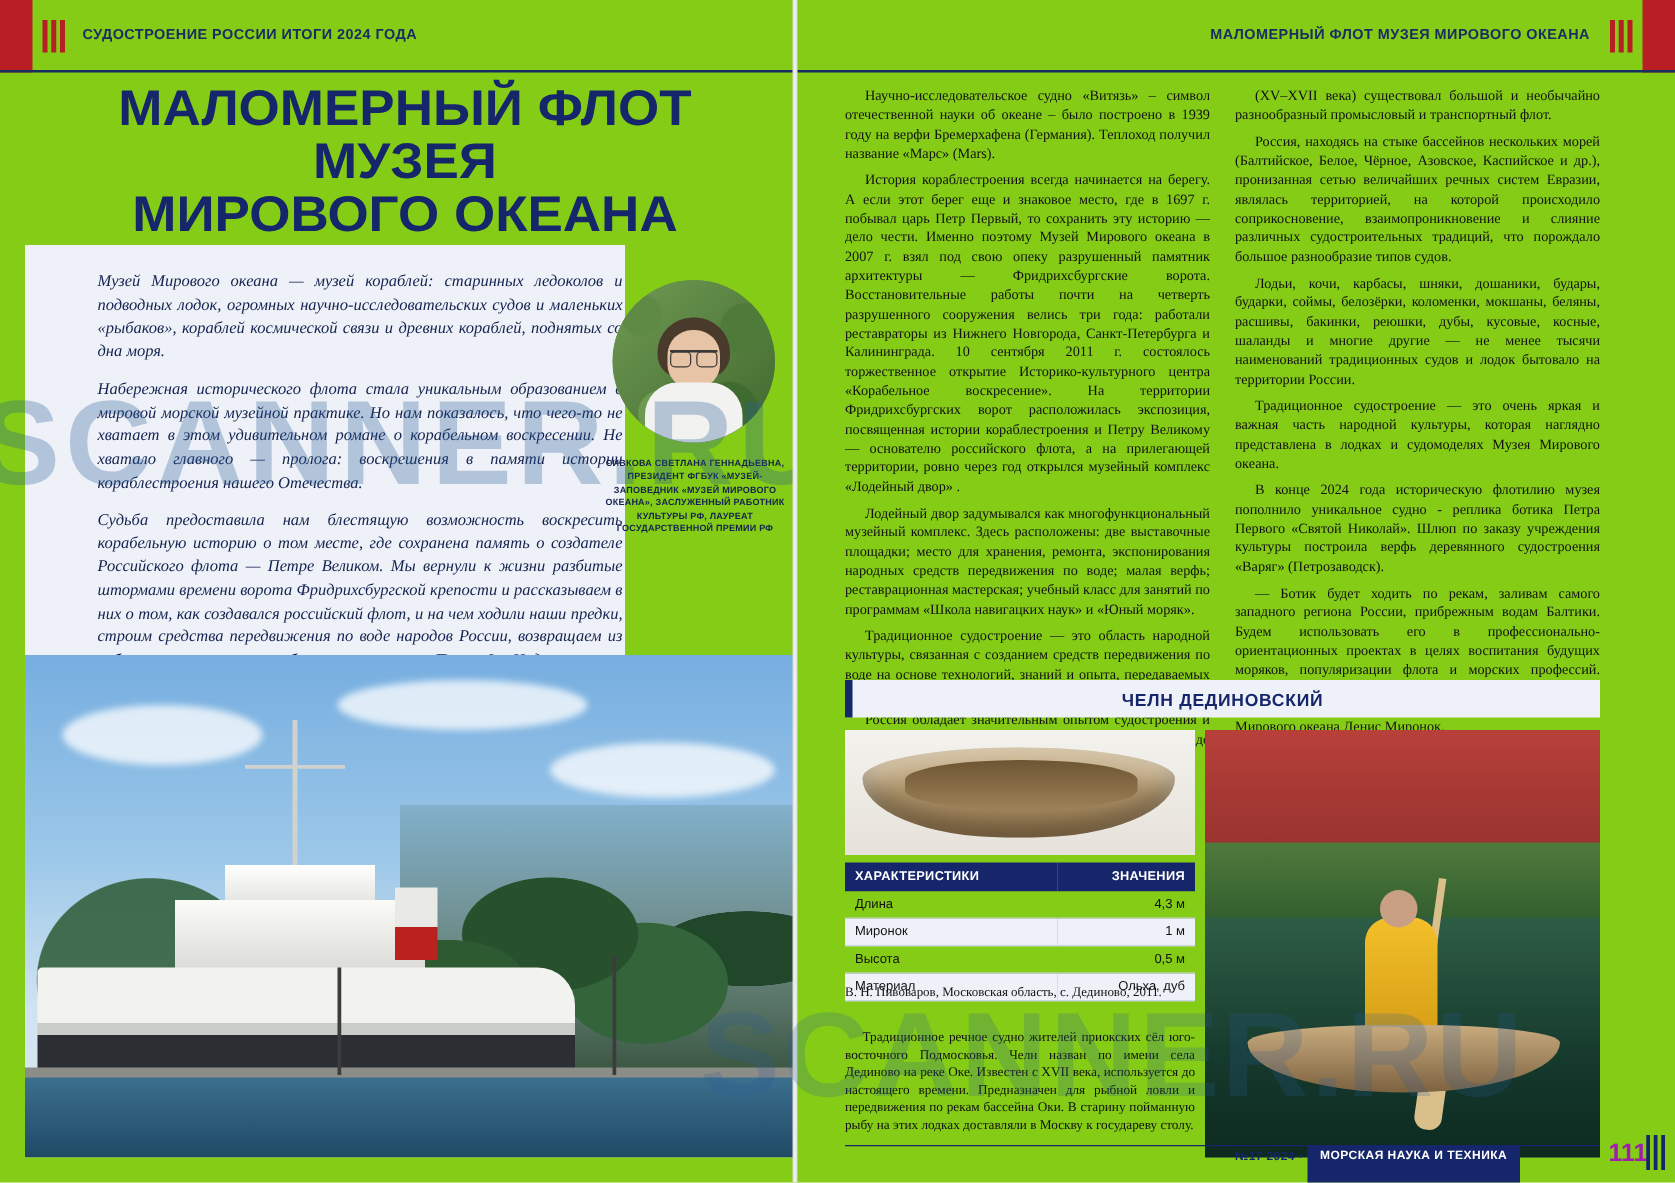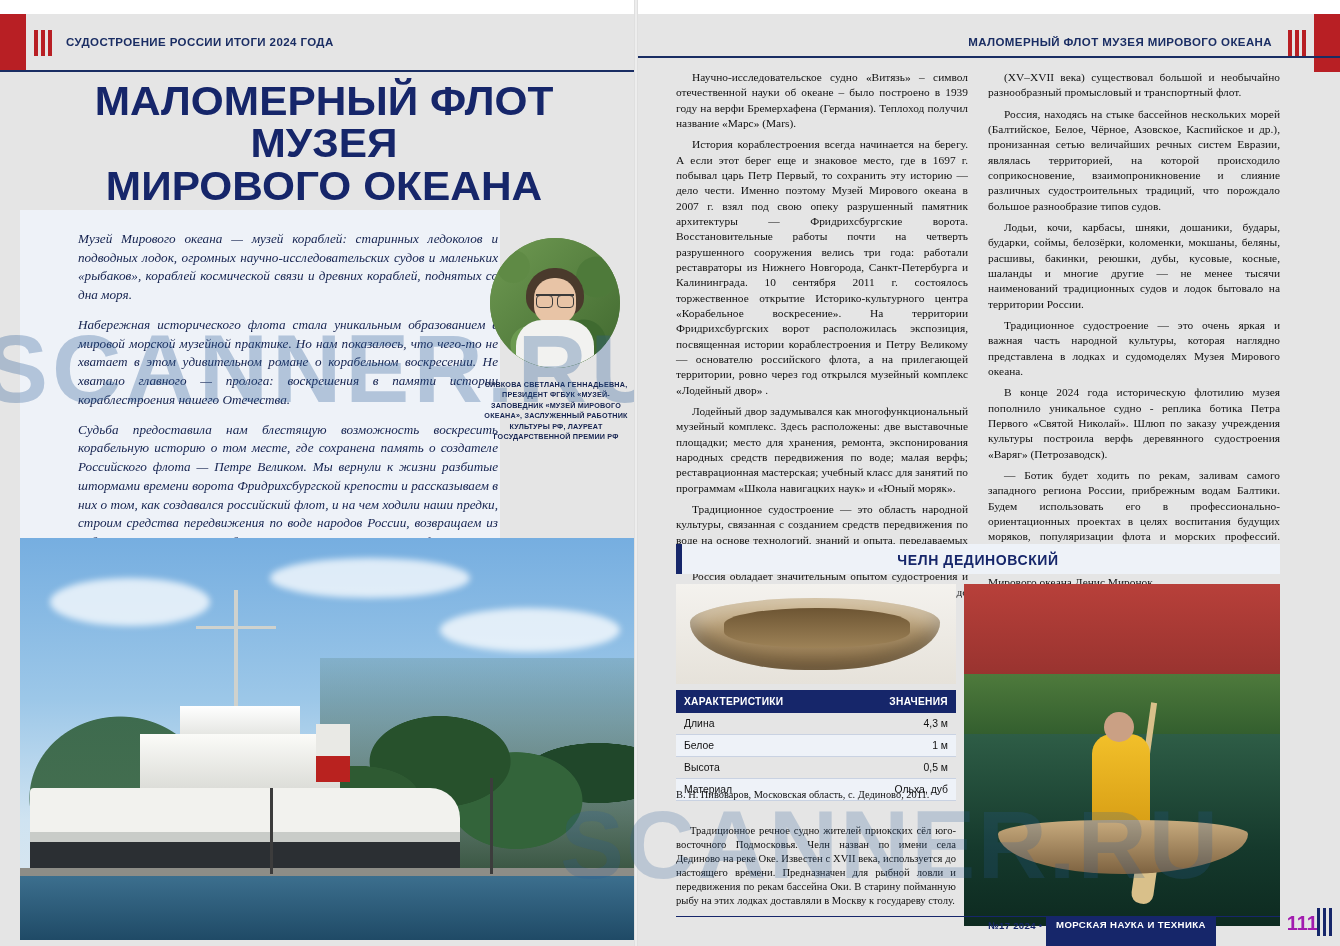--- a/index.html
+++ b/index.html
@@ -11,22 +11,22 @@
     position:relative;
     overflow:hidden;
   }
 
   
   .page {
     position:absolute; inset:0;
     background:#ffffff;
   }
   .left-page, .right-page {
-    position:absolute; top:14px; bottom:0;
-    background:#e5e5e5;
+    position:absolute; top:0; bottom:0;
+    background:#84cc16;
   }
   .left-page  { left:0;   width:636px; }
   .right-page { left:636px; right:0; }
   .spine {
     position:absolute; left:634px; top:0; bottom:0; width:4px;
     background:linear-gradient(90deg,#d8d8d8,#f4f4f4,#d8d8d8);
   }
   .hdr-red-left {
     position:absolute; left:0; top:0; width:26px; height:58px;
     background:#b81f24;
@@ -463,21 +463,21 @@
         <th>ХАРАКТЕРИСТИКИ</th>
         <th class="r">ЗНАЧЕНИЯ</th>
       </tr>
     </thead>
     <tbody>
       <tr>
         <td>Длина</td>
         <td class="r">4,3 м</td>
       </tr>
       <tr class="alt">
-        <td>Белое</td>
+        <td>Миронок</td>
         <td class="r">1 м</td>
       </tr>
       <tr>
         <td>Высота</td>
         <td class="r">0,5 м</td>
       </tr>
       <tr class="alt">
         <td>Материал</td>
         <td class="r">Ольха, дуб</td>
       </tr>

